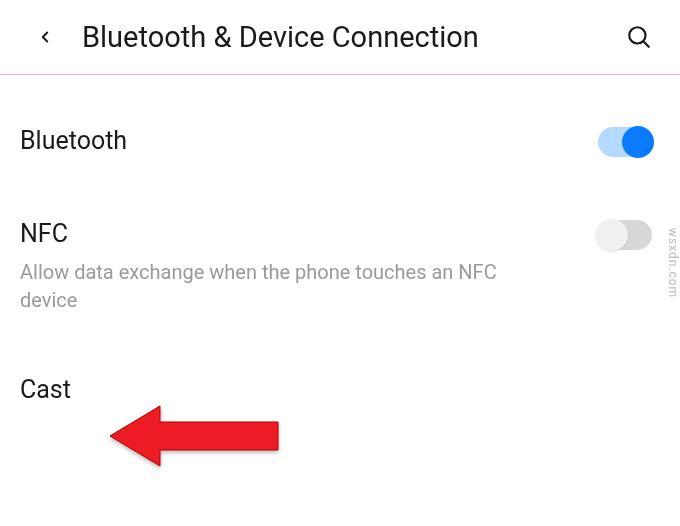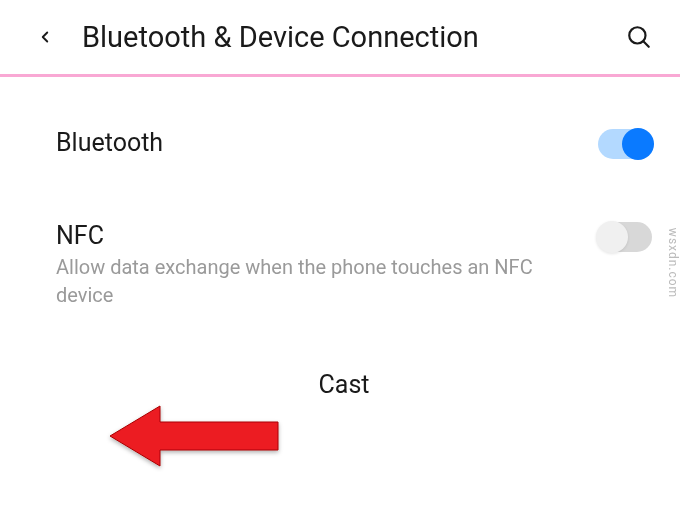--- a/index.html
+++ b/index.html
@@ -12,21 +12,21 @@
       width: 680px;
       height: 526px;
       background: #ffffff;
       position: relative;
       overflow: hidden;
     }
     .header {
       display: flex;
       align-items: center;
       padding: 20px 28px 20px 36px;
-      border-bottom: 3px solid #f9a8d4;
+      border-bottom: 1px solid #f9a8d4;
     }
     .back-icon {
       width: 18px;
       height: 18px;
       margin-right: 28px;
       cursor: pointer;
     }
     .page-title {
       font-size: 29px;
       font-weight: 400;
@@ -37,36 +37,36 @@
       width: 26px;
       height: 26px;
       cursor: pointer;
     }
     .content {
       padding-top: 32px;
     }
     .setting-row {
       display: flex;
       align-items: flex-start;
-      padding: 18px 28px 18px 56px;
+      padding: 18px 28px 18px 20px;
     }
     .setting-text {
       flex: 1;
       padding-right: 20px;
     }
     .setting-label {
       font-size: 25px;
       color: #1a1a1a;
       line-height: 1.3;
     }
     .setting-subtext {
       font-size: 20px;
       color: #9a9a9a;
       line-height: 1.4;
-      margin-top: 1px;
+      margin-top: 8px;
     }
     .toggle {
       position: relative;
       width: 54px;
       height: 30px;
       border-radius: 15px;
       cursor: pointer;
       margin-top: 2px;
       flex-shrink: 0;
     }
@@ -146,21 +146,21 @@
   <div class="setting-row" style="margin-top:24px;gap:21px;">
     <div class="setting-text">
       <div class="setting-label">NFC</div>
       <div class="setting-subtext">Allow data exchange when the phone touches an NFC device</div>
     </div>
     <div class="toggle toggle-off">
       <div class="knob"></div>
     </div>
   </div>
 
-  <div class="setting-row" style="margin-top:24px;text-align:center;">
+  <div class="setting-row" style="margin-top:24px;">
     <div class="setting-text">
       <div class="setting-label">Cast</div>
     </div>
   </div>
 
 </div>
 
 <svg class="arrow-annotation" viewBox="0 0 200 80">
   <defs>
     <filter id="shadow" x="-20%" y="-20%" width="140%" height="140%">

